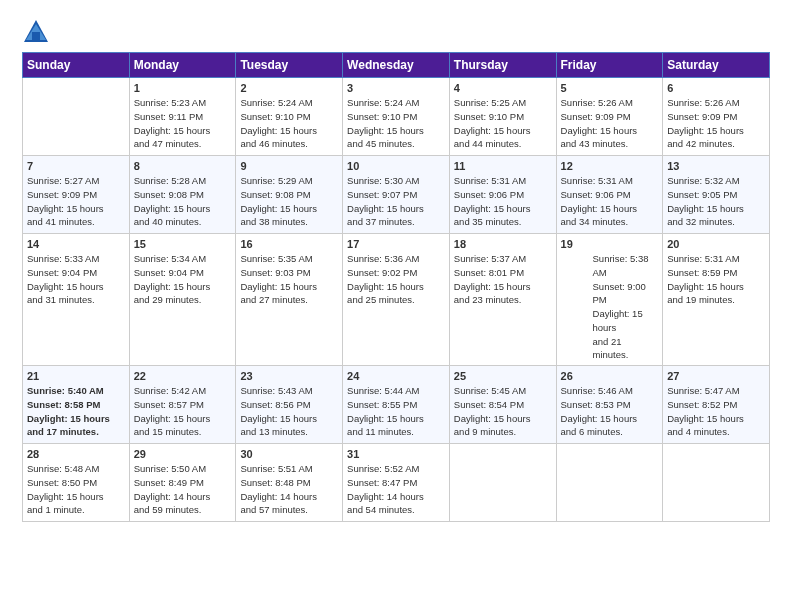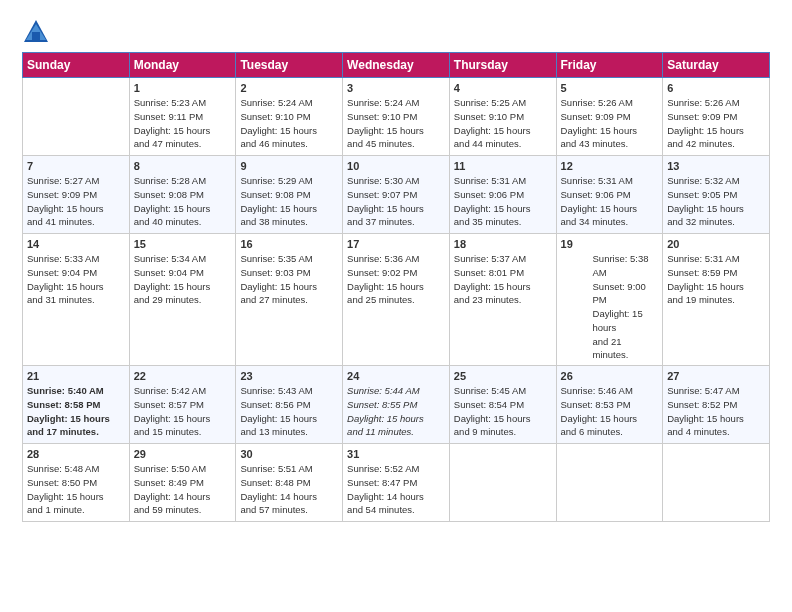--- a/index.html
+++ b/index.html
@@ -50,21 +50,21 @@
     .location {
       font-size: 14px;
       color: #555;
     }
     table {
       width: 100%;
       border-collapse: collapse;
       table-layout: fixed;
     }
     thead tr th {
-      background: #be185d;
+      background: #4c1d95;
       color: #fff;
       font-size: 12px;
       font-weight: bold;
       padding: 5px 4px;
       text-align: left;
       border: 1px solid #4a7dc4;
     }
     tbody tr td {
       vertical-align: top;
       font-size: 9.5px;
@@ -288,21 +288,21 @@
           </td>
           <td>
             <span class="day-num">23</span>
             <div class="day-info" style="white-space: pre-wrap;">Sunrise: 5:43 AM
 Sunset: 8:56 PM
 Daylight: 15 hours
 and 13 minutes.</div>
           </td>
           <td>
             <span class="day-num">24</span>
-            <div class="day-info" style="white-space: pre-wrap; font-style: italic;">Sunrise: 5:44 AM
+            <div class="day-info" style="white-space: pre-wrap;">Sunrise: 5:44 AM
 Sunset: 8:55 PM
 Daylight: 15 hours
 and 11 minutes.</div>
           </td>
           <td>
             <span class="day-num">25</span>
             <div class="day-info" style="white-space: pre-wrap;">Sunrise: 5:45 AM
 Sunset: 8:54 PM
 Daylight: 15 hours
 and 9 minutes.</div>

